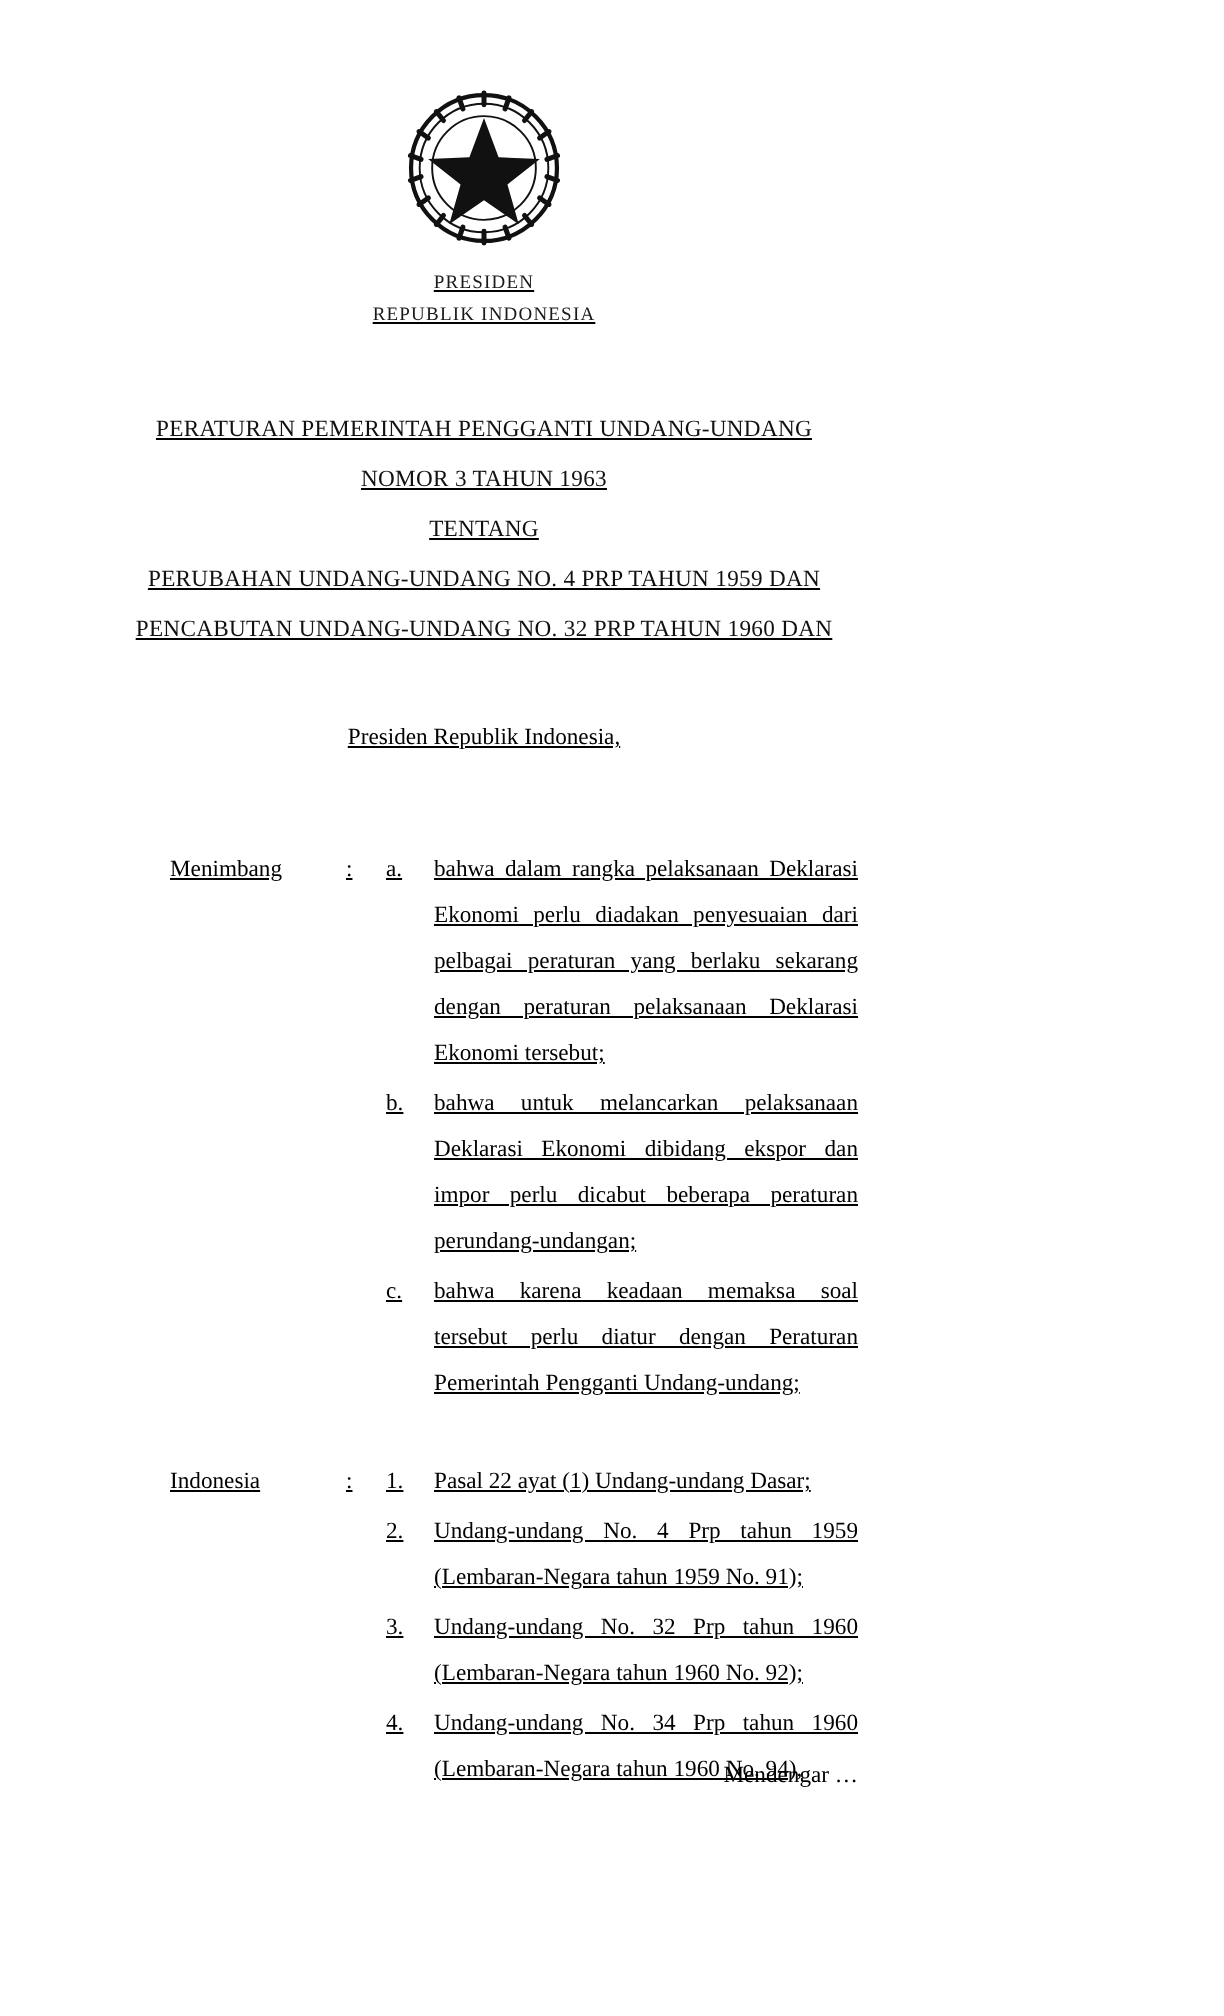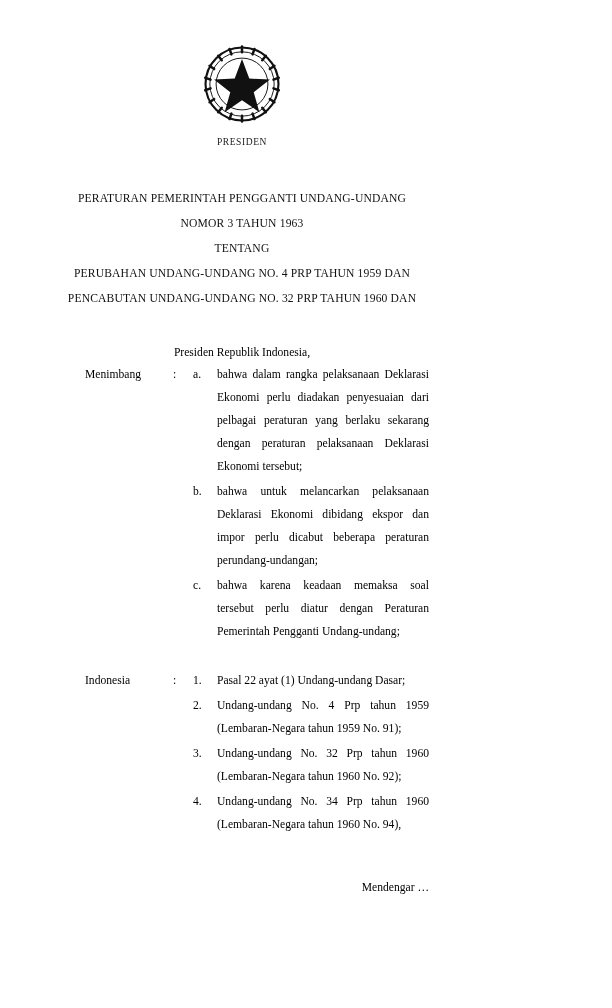--- a/index.html
+++ b/index.html
@@ -14,20 +14,21 @@
     color: #000000;
     position: relative;
     overflow: hidden;
   }
 
   .page {
     width: 484px;
     height: 1008px;
     position: relative;
     box-sizing: border-box;
+    text-decoration: underline;
   }
 
   
   .emblem-wrap {
     width: 100%;
     display: flex;
     justify-content: center;
     padding-top: 36px;
   }
   .emblem {
@@ -61,20 +62,21 @@
 
   .opening {
     text-align: center;
     margin-top: 32px;
     font-size: 11.6px;
     line-height: 20px;
   }
 
   
   .clauses {
+    margin-top: 44px;
     padding-left: 85px;
     padding-right: 55px;
   }
   .clause-group {
     display: flex;
     align-items: flex-start;
   }
   .clause-group + .clause-group {
     margin-top: 26px;
   }
@@ -157,20 +159,21 @@
         </g>
 
         <circle cx="50" cy="50" r="27" fill="#ffffff" stroke="#111" stroke-width="1"></circle>
 
         <polygon fill="#111" points="50,24 57.6,44.4 79.1,45.3 62.2,58.6 68.1,79.3 50,66.8 31.9,79.3 37.8,58.6 20.9,45.3 42.4,44.4"></polygon>
       </svg>
     </div>
   </div>
 
   <div class="presiden-line">PRESIDEN</div>
+  <div class="presiden-line">REPUBLIK INDONESIA</div>
 
   <div class="title-block">
     <div class="title-line">PERATURAN PEMERINTAH PENGGANTI UNDANG-UNDANG</div>
     <div class="title-line">NOMOR  3 TAHUN 1963</div>
     <div class="title-line">TENTANG</div>
     <div class="title-line">PERUBAHAN UNDANG-UNDANG NO. 4 PRP TAHUN 1959 DAN</div>
     <div class="title-line">PENCABUTAN UNDANG-UNDANG NO. 32 PRP TAHUN 1960 DAN</div>
   </div>
 
   <div class="opening">Presiden Republik Indonesia,</div>

